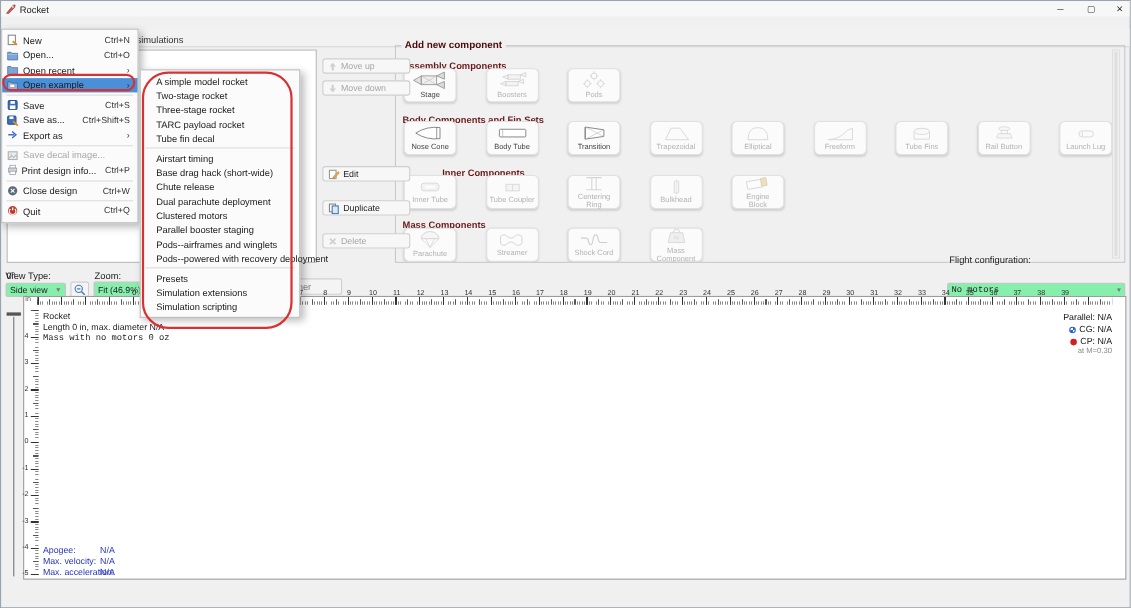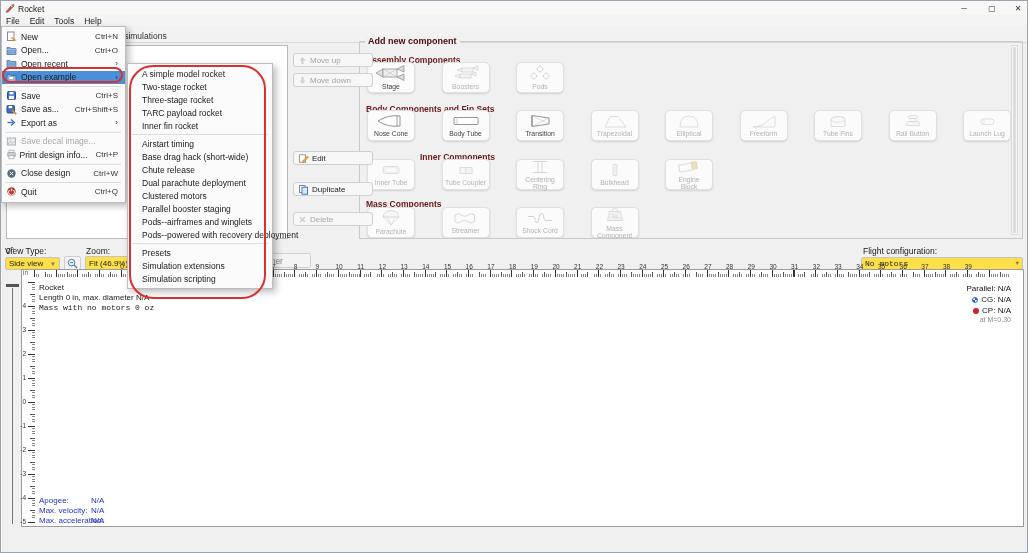--- a/index.html
+++ b/index.html
@@ -45,21 +45,21 @@
   .mi .lbl{flex:1;white-space:nowrap;}
   .mi .acc{color:#333;margin-left:8px;font-size:8px;}
   .mi .sub{color:#333;font-size:8px;margin-left:8px;}
   .mi.hl{background:var(--sel,#4a90d9);}
   .mi.disabled{color:#a8a8a8;}
   .msep{height:1px;background:#dcdcdc;margin:2px 4px;}
   .smi{height:13px;display:flex;align-items:center;padding:0 8px 0 14px;font-size:8.5px;white-space:nowrap;}
   .oval{border:2.5px solid var(--ann,#d93030);border-radius:24px;z-index:11;pointer-events:none;}
   
   .tlabel{font-size:8.5px;color:#222;}
-  .combo{background:#fde047;border:1px solid #c4c4c4;border-radius:2px;font-size:8px;color:#222;
+  .combo{background:#86efac;border:1px solid #c4c4c4;border-radius:2px;font-size:8px;color:#222;
          display:flex;align-items:center;justify-content:space-between;padding:0 3px;}
   .combo .car{color:#777;font-size:6px;}
   .toolbtn{background:#f4f4f4;border:1px solid #cfcfcf;border-radius:2px;display:flex;align-items:center;justify-content:center;}
   
   #canvas{left:20px;top:268px;width:1003px;height:258px;background:#fff;border:1px solid #9c9c9c;}
   .rlabel{position:absolute;font-size:6.5px;color:#333;}
   .figtext{font-size:8px;color:#222;}
   .stat-line{font-size:8px;color:#111;text-align:right;}
   .dot{display:inline-block;width:6px;height:6px;border-radius:50%;margin-right:3px;vertical-align:-1px;}
   .flight-label,.flight-value{font-size:8px;color:var(--fblue,#2233bb);}
@@ -82,21 +82,20 @@
           <path d="M1 10 L6.5 3.2 C8 1.4 9.6 1.6 9.6 1.6 S10 3.4 8.4 4.9 L3.2 10.2 Z" fill="#c65a4e" stroke="#8a3a30" stroke-width="0.6"></path>
           <circle cx="7.4" cy="3.6" r="0.9" fill="#eee"></circle>
         </svg>
     </span>
     <span id="title-text" class="abs">Rocket</span>
     <span class="winbtn abs" style="left:954px;">─</span>
     <span class="winbtn abs" style="left:982px;">▢</span>
     <span class="winbtn abs" style="left:1008px;">✕</span>
   </div>
 
-  <div id="menubar" class="abs"><span class="mb-item">File</span><span class="mb-item">Edit</span><span class="mb-item">Tools</span><span class="mb-item">Help</span></div>
 
   <div id="tabbar" class="abs">
     <span id="tab-sim" class="abs">Flight simulations</span>
   </div>
 
   <div id="tree-panel" class="abs"></div>
   <div id="actions"></div>
 
   <div id="gbox" class="abs">
       <div class="sec-label abs" style="left: 6px; top: 13px;">Assembly Components</div>
@@ -217,21 +216,21 @@
       </div>
       <div class="cbtn abs disabled" style="left: 603px; top: 68px; width: 48px; height: 31px;">
         <span>
           <svg width="30" height="16" viewBox="0 0 30 16">
             <rect x="9" y="6" width="13" height="5.5" rx="2.7" fill="#fdfdfd" stroke="#9a9a9a" stroke-width="0.8"></rect>
             <ellipse cx="10.6" cy="8.75" rx="1.6" ry="2.7" fill="#f0f0f0" stroke="#9a9a9a" stroke-width="0.6"></ellipse>
           </svg>
         </span>
         <span>Launch Lug</span>
       </div>
-      <div class="sec-label abs" style="left: 24px; top: 110px; margin-left: 36px;">Inner Components</div>
+      <div class="sec-label abs" style="left: 6px; top: 110px; margin-left: 36px;">Inner Components</div>
       <div class="cbtn abs disabled" style="left: 7px; top: 117px; width: 48px; height: 31px;">
         <span>
           <svg width="30" height="16" viewBox="0 0 30 16">
             <rect x="7" y="4.5" width="16" height="7" rx="2.5" fill="#e9e9e9" stroke="#9a9a9a" stroke-width="0.8"></rect>
             <rect x="9.5" y="6" width="11" height="4" rx="1.8" fill="#fff" stroke="#c5c5c5" stroke-width="0.5"></rect>
           </svg>
         </span>
         <span>Inner Tube</span>
       </div>
       <div class="cbtn abs disabled" style="left: 81.5px; top: 117px; width: 48px; height: 31px;">
@@ -325,21 +324,21 @@
         <path d="M3.1 4.6 h3" stroke="#4a78b8" stroke-width="1"></path>
         <path d="M7.2 7.2 L10 10" stroke="#4a78b8" stroke-width="1.4"></path>
       </svg>
   </div>
   <div class="combo abs" style="left:84px;top:255px;width:47px;height:14px;">
     <span style="overflow:hidden;white-space:nowrap;">Fit (46.9%)</span>
   </div>
   <div class="toolbtn abs" style="left:218px;top:252px;width:92px;height:15px;color:#8a8a8a;font-size:8.5px;">
     <span>Sustainer</span>
   </div>
-  <span class="tlabel abs" style="left:862px;top:245px;">Flight configuration:</span>
+  <span class="tlabel abs" style="left:862px;top:230px;">Flight configuration:</span>
   <div class="combo abs" style="left:860px;top:256px;width:162px;height:13px;font-family:Liberation Mono, monospace;">
     <span>No motors</span>
       <span class="car">▼</span>
   </div>
 
   <span class="abs" style="left:5px;top:245px;font-size:8.5px;">0°</span>
   <div class="abs" style="left:11px;top:287px;width:1px;height:236px;background:#777;"></div>
   <div class="abs" style="left:5px;top:283px;width:13px;height:3px;background:#555;"></div>
 
   <div id="canvas" class="abs"></div>
@@ -492,21 +491,21 @@
       <div class="smi">
         <span class="lbl">Two-stage rocket</span>
       </div>
       <div class="smi">
         <span class="lbl">Three-stage rocket</span>
       </div>
       <div class="smi">
         <span class="lbl">TARC payload rocket</span>
       </div>
       <div class="smi">
-        <span class="lbl">Inner fin rocket</span>
+        <span class="lbl">Tube fin decal</span>
       </div>
       <div class="msep"></div>
       <div class="smi">
         <span class="lbl">Airstart timing</span>
       </div>
       <div class="smi">
         <span class="lbl">Base drag hack (short-wide)</span>
       </div>
       <div class="smi">
         <span class="lbl">Chute release</span>

